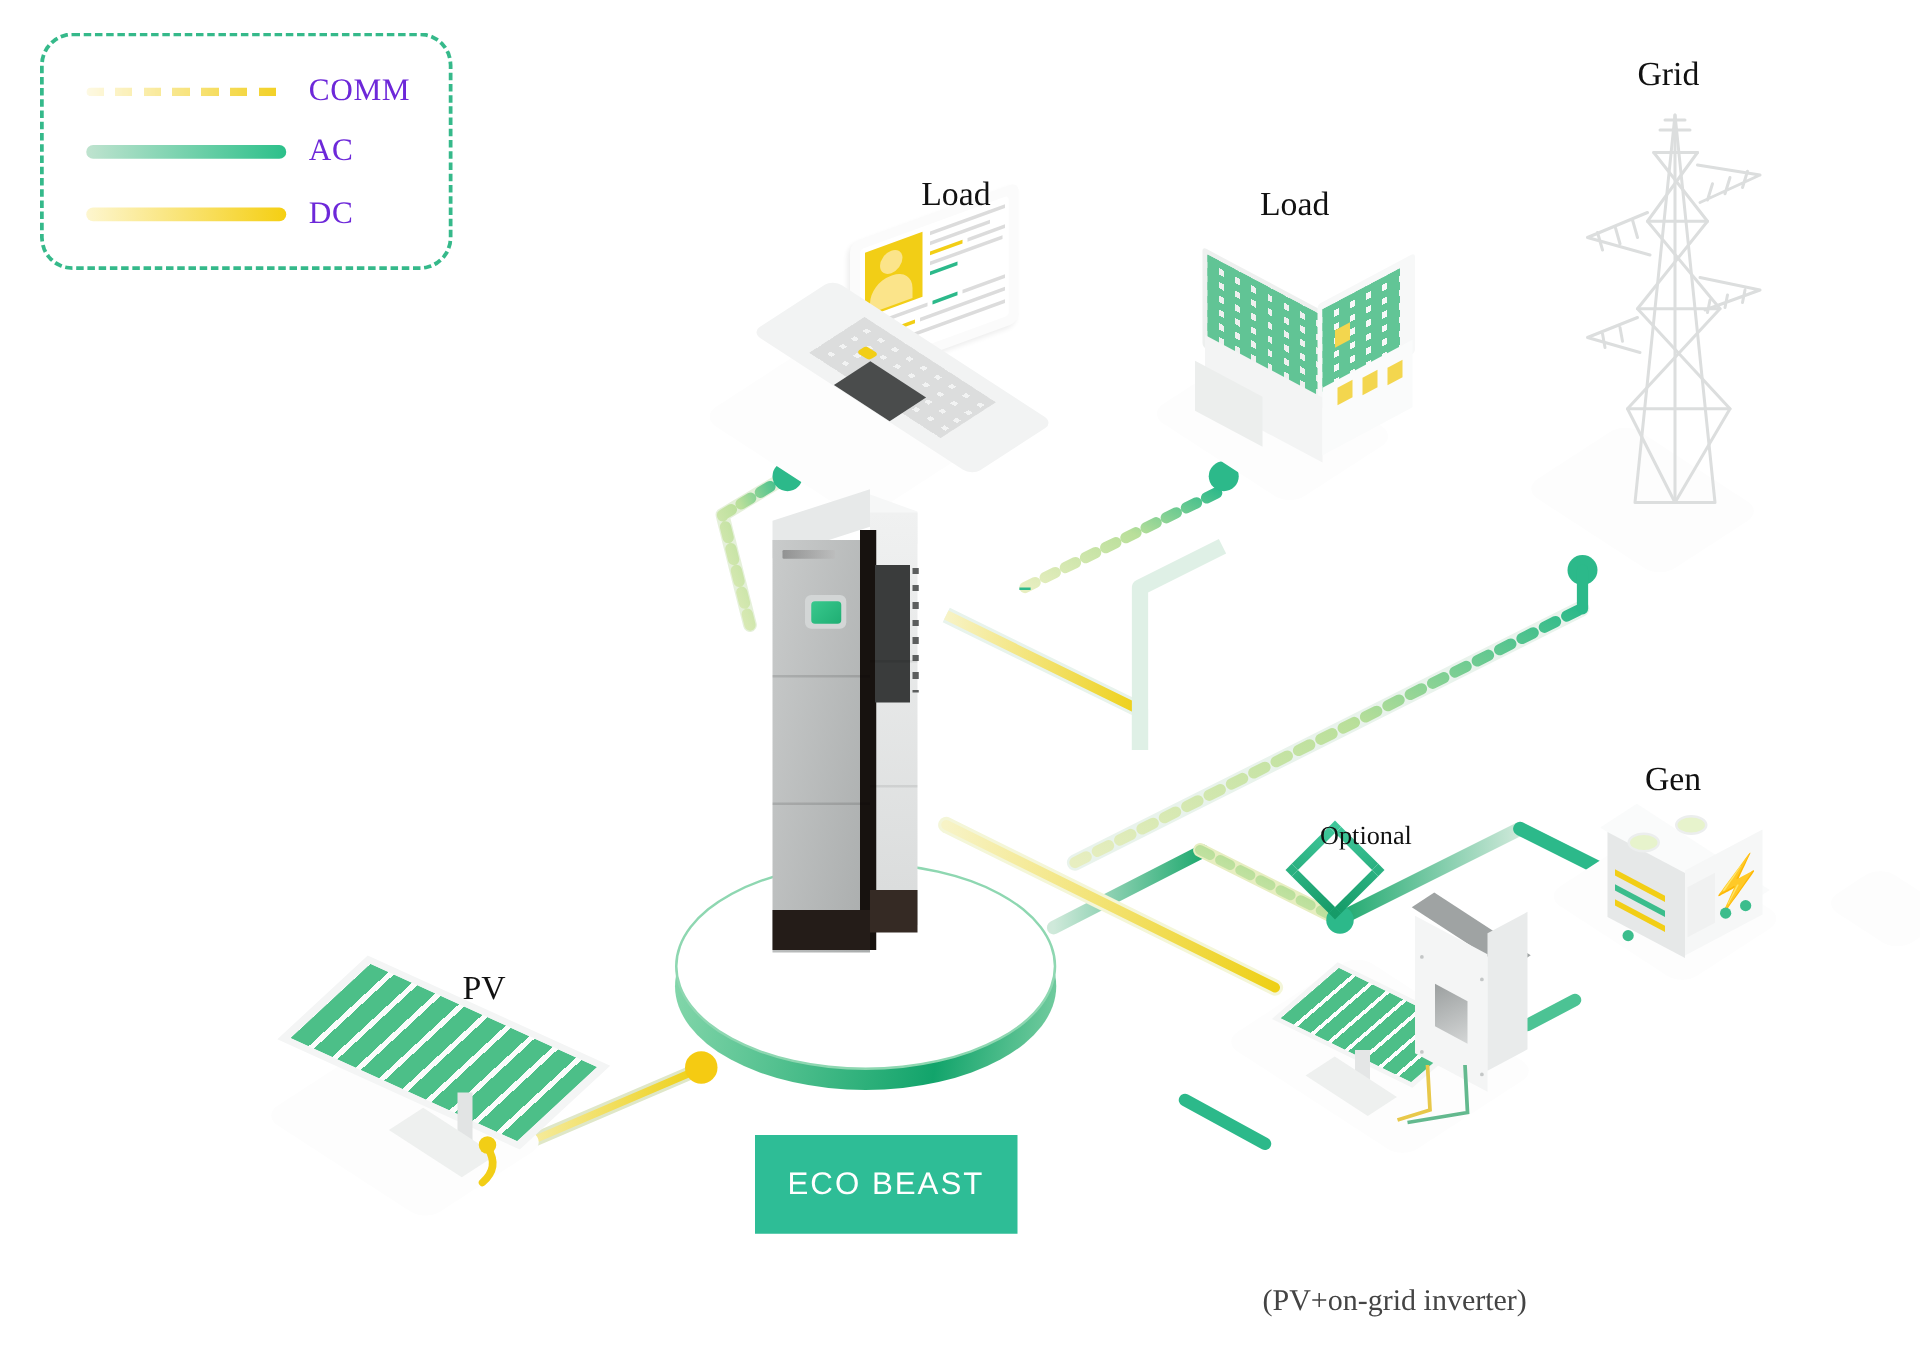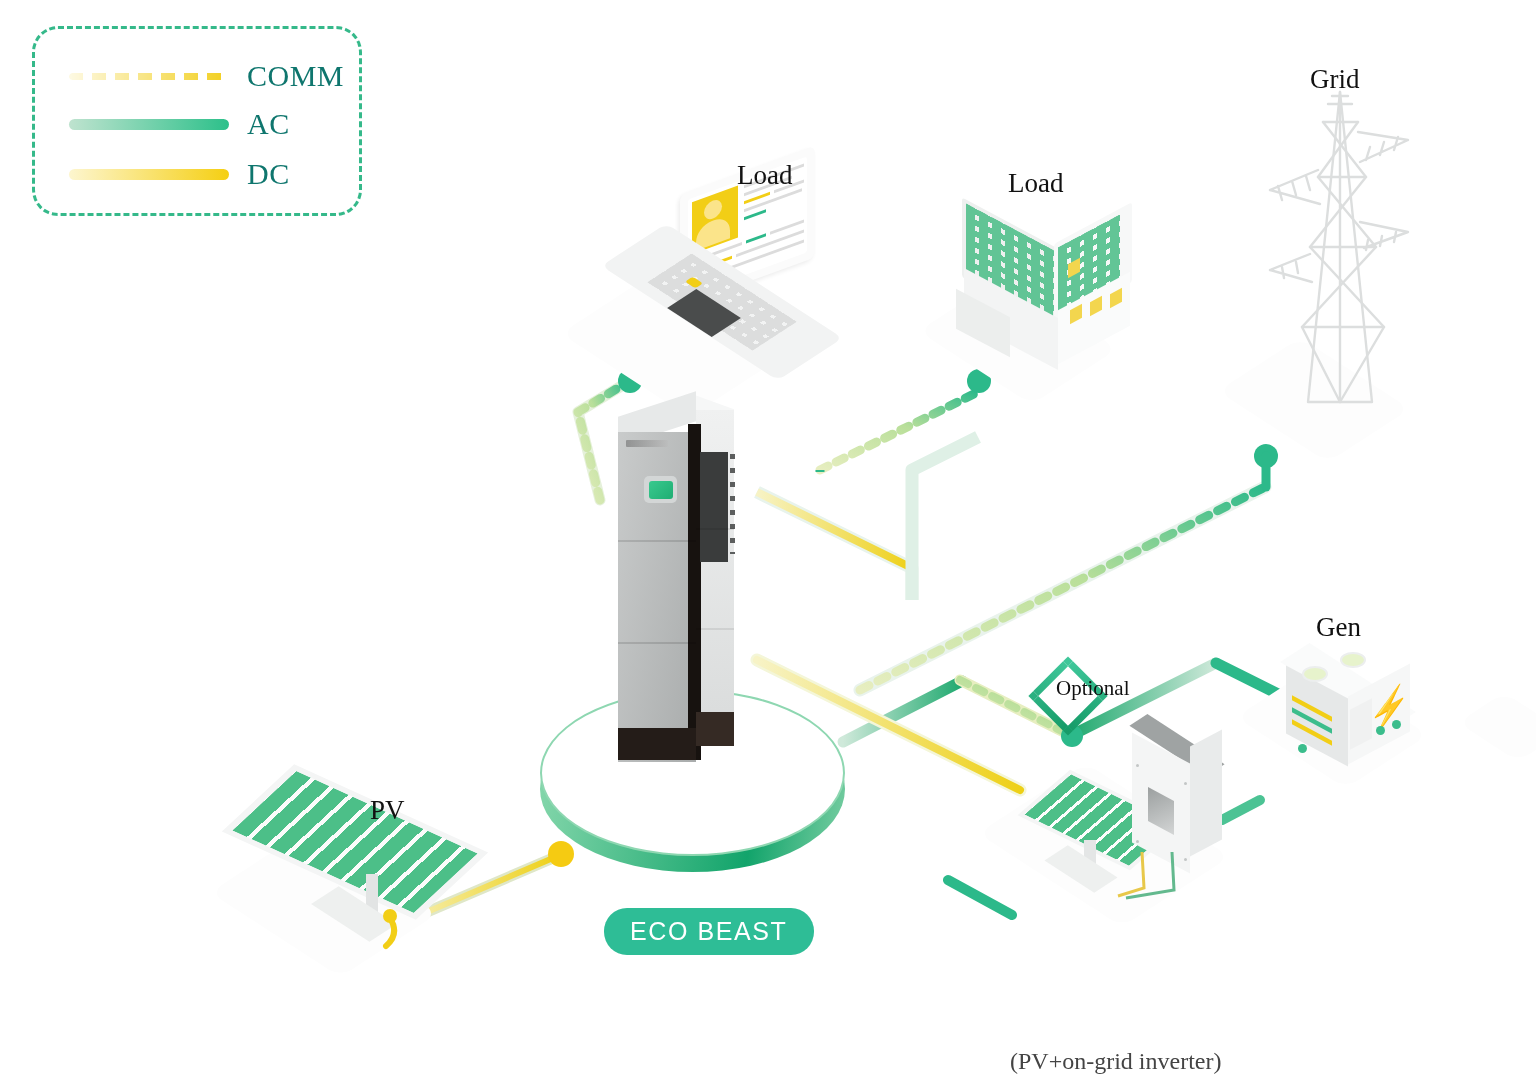--- a/index.html
+++ b/index.html
@@ -8,31 +8,31 @@
   .stage{position:absolute;inset:0;}
 
   
   .legend{position:absolute;left:32px;top:26px;width:330px;height:190px;
           border:3px dashed #35b98a;border-radius:26px;background:#fff;
           box-sizing:border-box;}
   .legend-row{position:absolute;left:34px;display:flex;align-items:center;gap:18px;}
   .legend-row:nth-child(1){top:30px;}
   .legend-row:nth-child(2){top:78px;}
   .legend-row:nth-child(3){top:128px;}
-  .lg-label{font-size:30px;letter-spacing:.5px;color:#0f766e;}
+  .lg-label{font-size:25px;letter-spacing:.5px;color:#6d28d9;}
   .lg-line{width:160px;height:11px;border-radius:6px;}
   .lg-comm{height:7px;border-radius:4px;
     background:repeating-linear-gradient(90deg,#f2cf1d 0 14px,transparent 14px 23px);
     -webkit-mask-image:linear-gradient(90deg,rgba(0,0,0,.12),#000);
             mask-image:linear-gradient(90deg,rgba(0,0,0,.12),#000);}
   .lg-ac{background:linear-gradient(90deg,#bfe3cf,#2cc08a);}
   .lg-dc{background:linear-gradient(90deg,#fdf6cf,#f5cf12);}
 
   
-  .lbl{position:absolute;font-size:27px;color:#111;white-space:nowrap;margin-top:20px;}
+  .lbl{position:absolute;font-size:27px;color:#111;white-space:nowrap;}
   .lbl.small{font-size:21px;}
   .lbl.sub{font-size:24px;color:#444;}
 
   
   .pad{position:absolute;}
   .pad .top{position:absolute;left:0;top:0;width:100%;height:100%;
     background:#fdfdfd;border-radius:14px;
     transform:rotate(45deg) skew(-12deg,-12deg);
     box-shadow:0 0 0 0 rgba(0,0,0,0);}
   .pad .side{position:absolute;left:0;top:11px;width:100%;height:100%;
@@ -69,22 +69,22 @@
   .t-vent{position:absolute;left:90px;top:42px;width:28px;height:110px;background:#3a3c3c;}
   .t-dots{position:absolute;left:120px;top:44px;width:5px;height:100px;
     background:repeating-linear-gradient(180deg,#5c5e5e 0 5px,transparent 5px 14px);}
   .t-base{position:absolute;left:8px;top:318px;width:78px;height:32px;background:#241c18;}
   .t-base2{position:absolute;left:86px;top:302px;width:38px;height:34px;background:#352a24;}
   .t-seam{position:absolute;left:8px;width:78px;height:2px;background:rgba(0,0,0,.12);}
   .t-seam2{position:absolute;left:86px;width:38px;height:2px;background:rgba(0,0,0,.08);}
   .t-brand{position:absolute;left:16px;top:30px;width:42px;height:7px;opacity:.55;
     background:linear-gradient(90deg,#666,#bbb);border-radius:1px;}
 
-  .eco-badge{position:absolute;left:604px;top:908px;padding:9px 26px;background:#2ebd96;
-    color:#fff;font-family:"Liberation Sans",sans-serif;font-size:25px;letter-spacing:1.6px;border-radius:23px;}
+  .eco-badge{position:absolute;left:604px;top:908px;padding:25px 26px;background:#2ebd96;
+    color:#fff;font-family:"Liberation Sans",sans-serif;font-size:25px;letter-spacing:1.6px;}
 
   
   svg.wires{position:absolute;inset:0;width:1536px;height:1086px;}
 
   
   .laptop{position:absolute;left:600px;top:170px;width:250px;height:190px;}
   .lp-screen{position:absolute;left:80px;top:0;width:135px;height:112px;background:#fbfbfb;
     border-radius:7px;transform:skewY(-20deg);box-shadow:-2px 2px 4px rgba(0,0,0,.07);}
   .lp-inner{position:absolute;left:8px;top:8px;right:8px;bottom:8px;background:#fff;border-radius:3px;overflow:hidden;}
   .lp-photo{position:absolute;left:4px;top:4px;width:46px;height:52px;background:#f2ce16;}
@@ -376,21 +376,21 @@
     <div class="g-fan" style="left:68px;top:12px;"></div>
     <div class="g-bolt">⚡</div>
     <div class="g-stripe" style="top:66px;background:#f2ce16;"></div>
     <div class="g-stripe" style="top:78px;background:#3bbd8c;"></div>
     <div class="g-stripe" style="top:90px;background:#f2ce16;"></div>
     <div class="g-door"></div>
     <div class="g-dot" style="left:26px;top:104px;"></div>
     <div class="g-dot" style="left:104px;top:86px;"></div>
     <div class="g-dot" style="left:120px;top:80px;"></div>
   </div>
-  <div class="lbl" style="left:1316px;top:592px;">Gen</div>
+  <div class="lbl" style="left:1316px;top:608px;">Gen</div>
 
   <div class="ogs">
     <div class="ogs-panel"></div>
     <div class="ogs-stand"></div>
     <div class="ogs-basebox"></div>
     <div class="ogs-inv-top"></div>
     <div class="ogs-inv-front"></div>
     <div class="ogs-inv-side"></div>
     <div class="ogs-inv-win"></div>
     <div class="ogs-screw" style="left:114px;top:52px;"></div>

